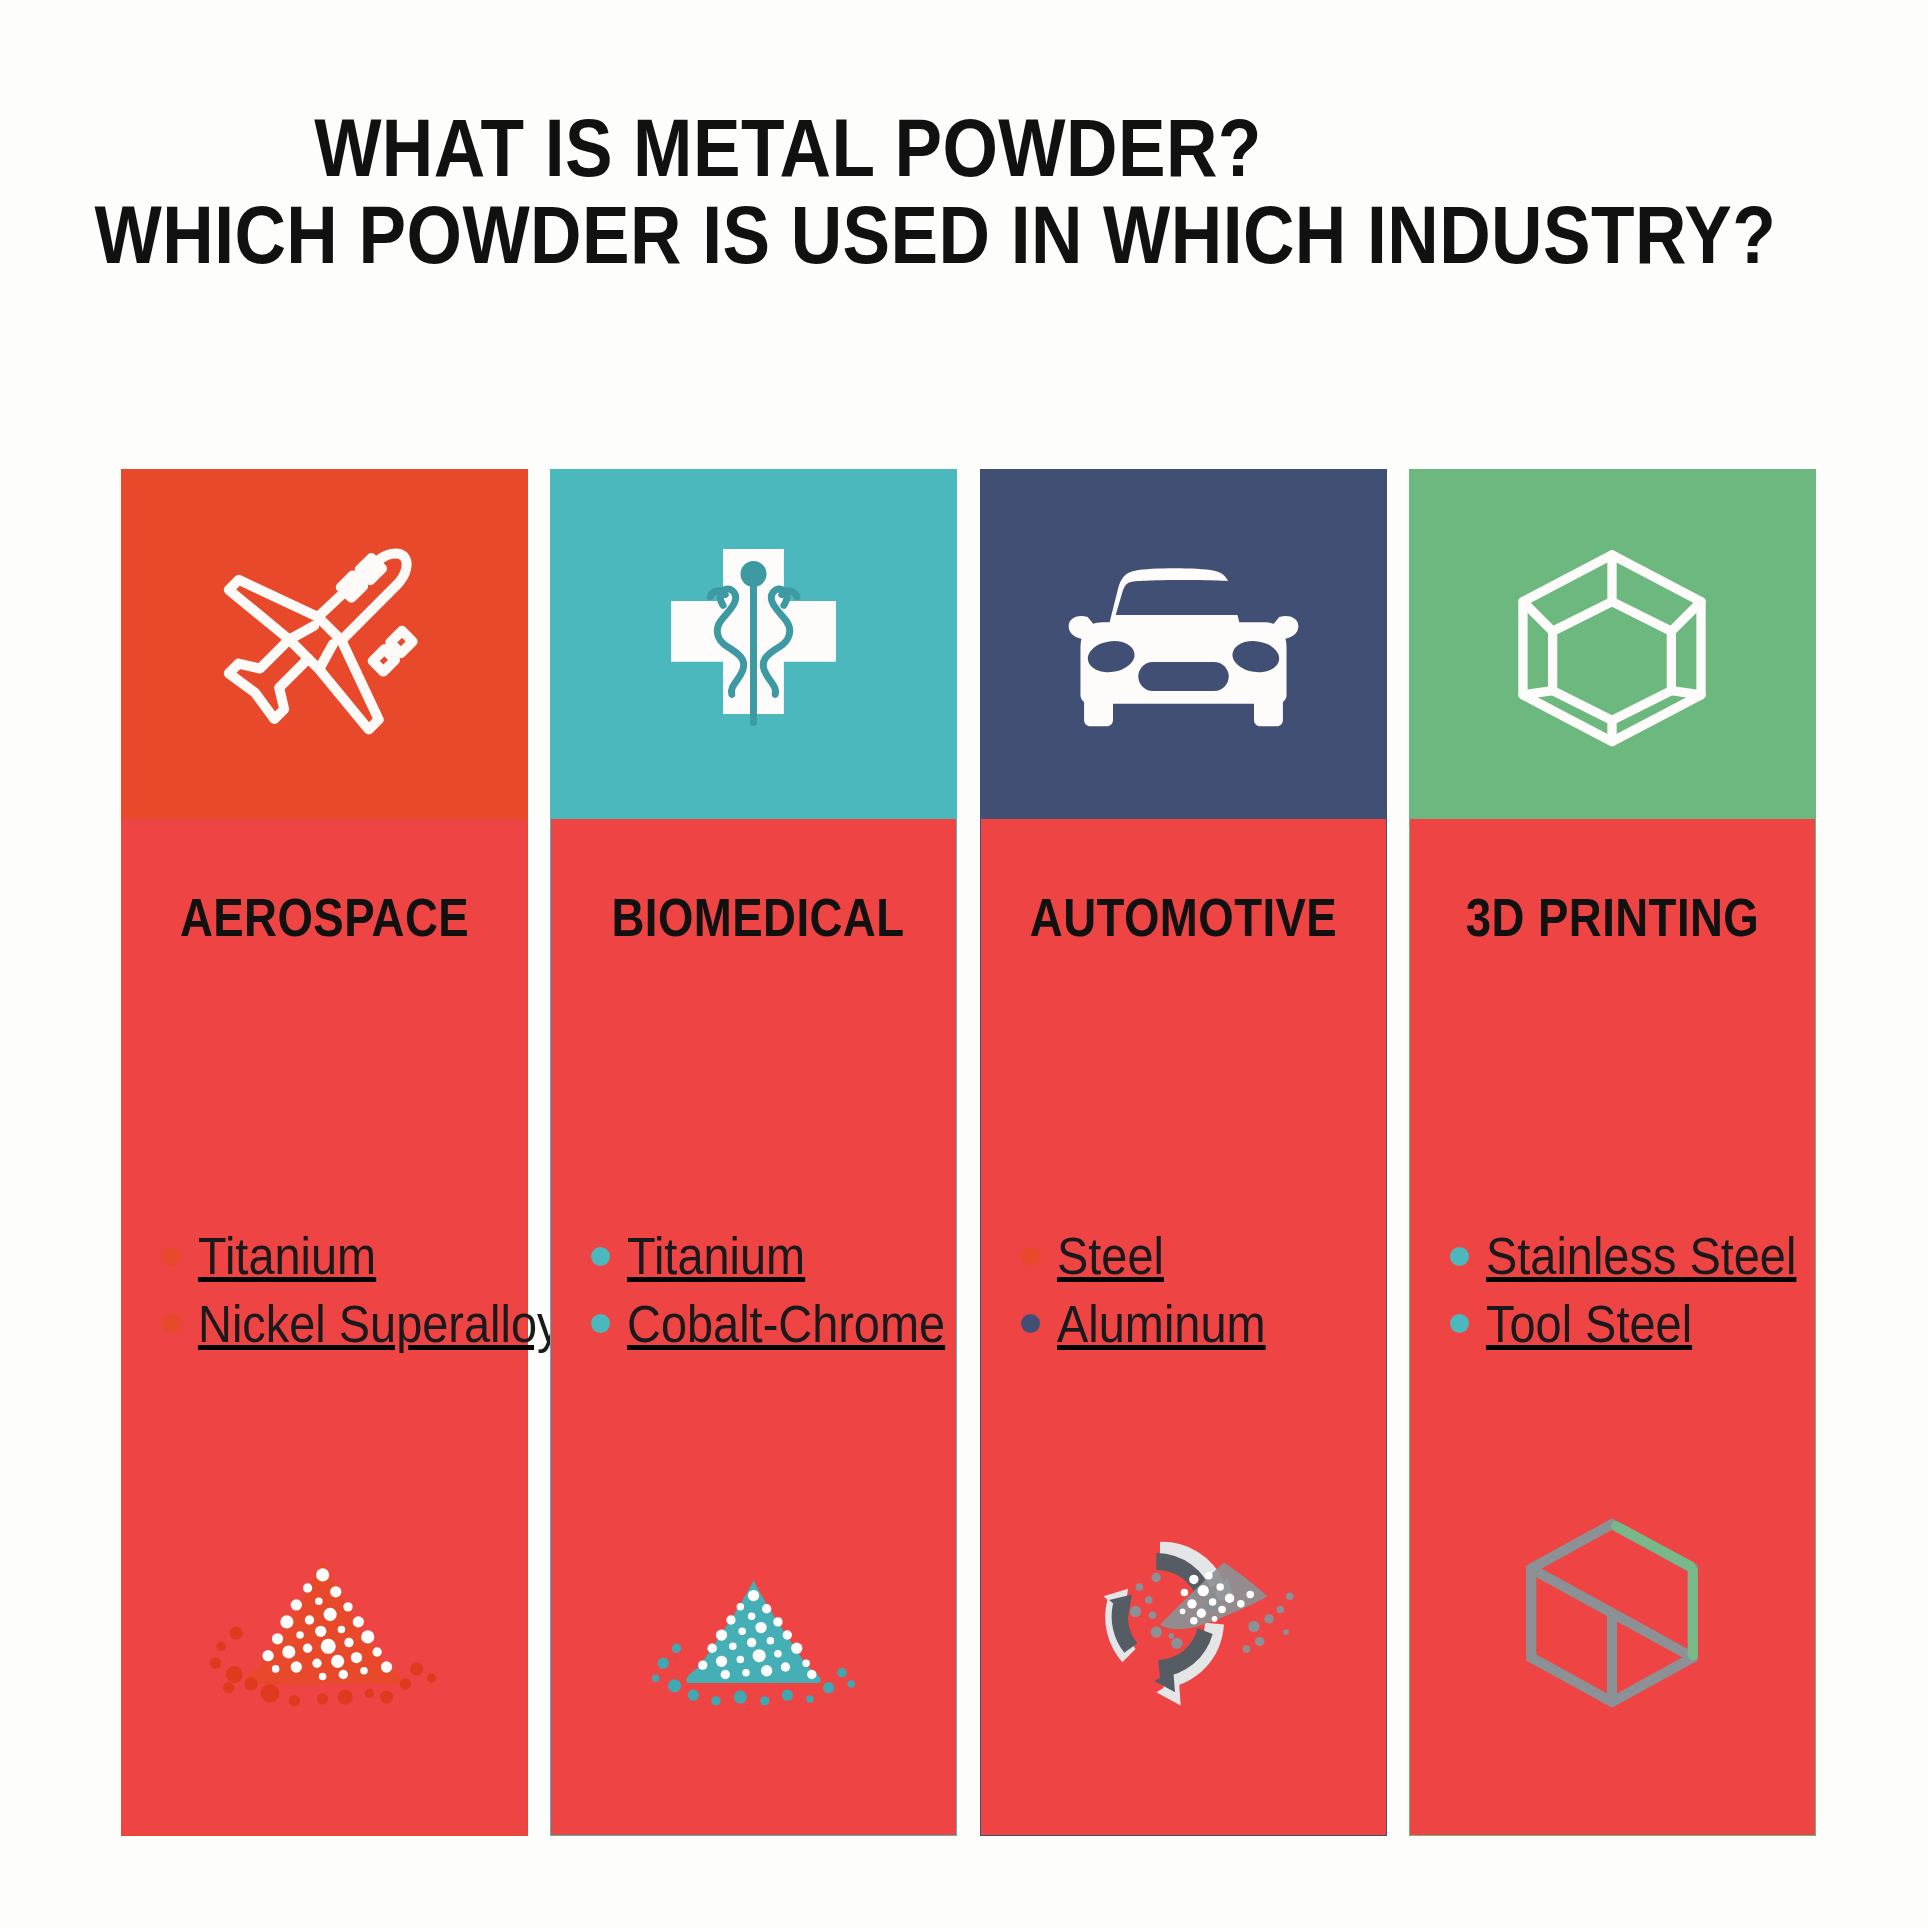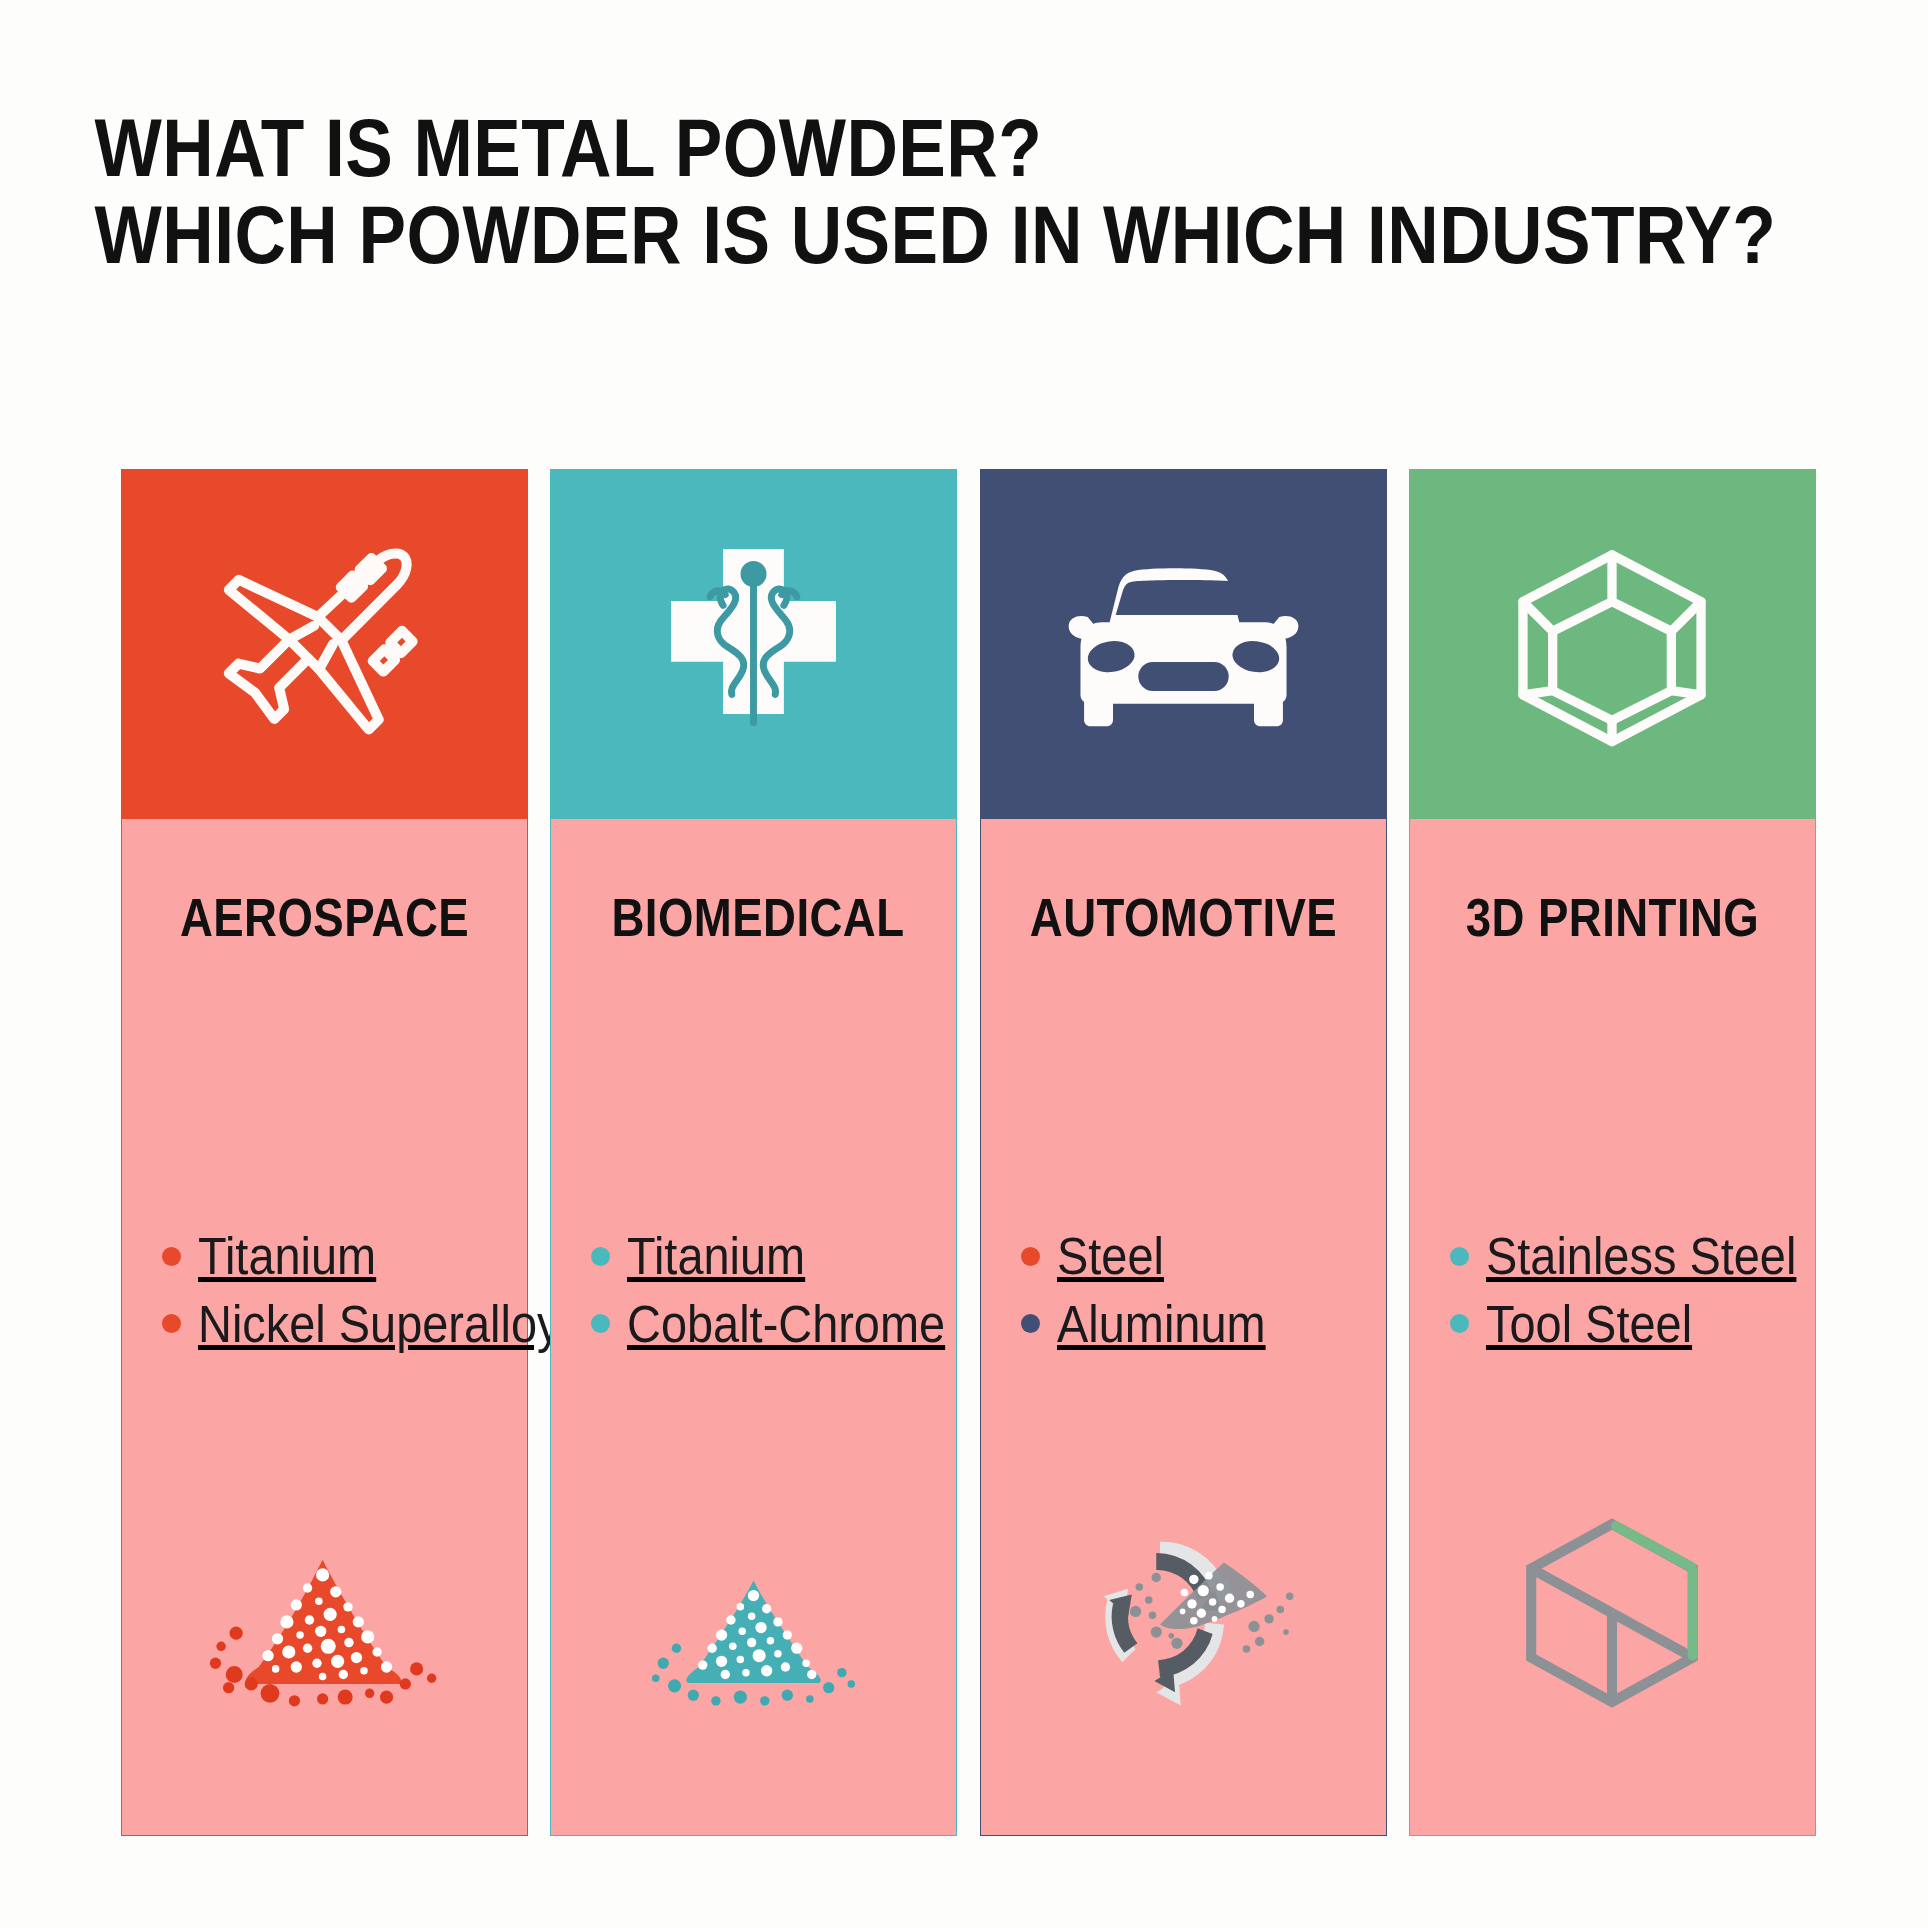--- a/index.html
+++ b/index.html
@@ -14,20 +14,21 @@
     overflow: hidden;
     position: relative;
   }
 
   
   .title-block {
     position: absolute;
     top: 105px;
     left: 0;
     width: 1576px;
+    text-align: center;
   }
   .title-line {
     font-family: "Liberation Sans Narrow", "Liberation Sans", sans-serif;
     font-weight: 700;
     font-size: 81px;
     line-height: 1.07;
     letter-spacing: 0.5px;
     color: #111112;
     transform: scaleX(0.88);
     transform-origin: center;
@@ -44,21 +45,21 @@
     display: flex;
     justify-content: space-between;
   }
 
   .card {
     width: 407px;
     height: 1367px;
     box-sizing: border-box;
     display: flex;
     flex-direction: column;
-    background: #fca5a5;
+    background: #ef4444;
     position: relative;
   }
 
   .card-head {
     height: 350px;
     flex: 0 0 350px;
     display: flex;
     align-items: center;
     justify-content: center;
   }

